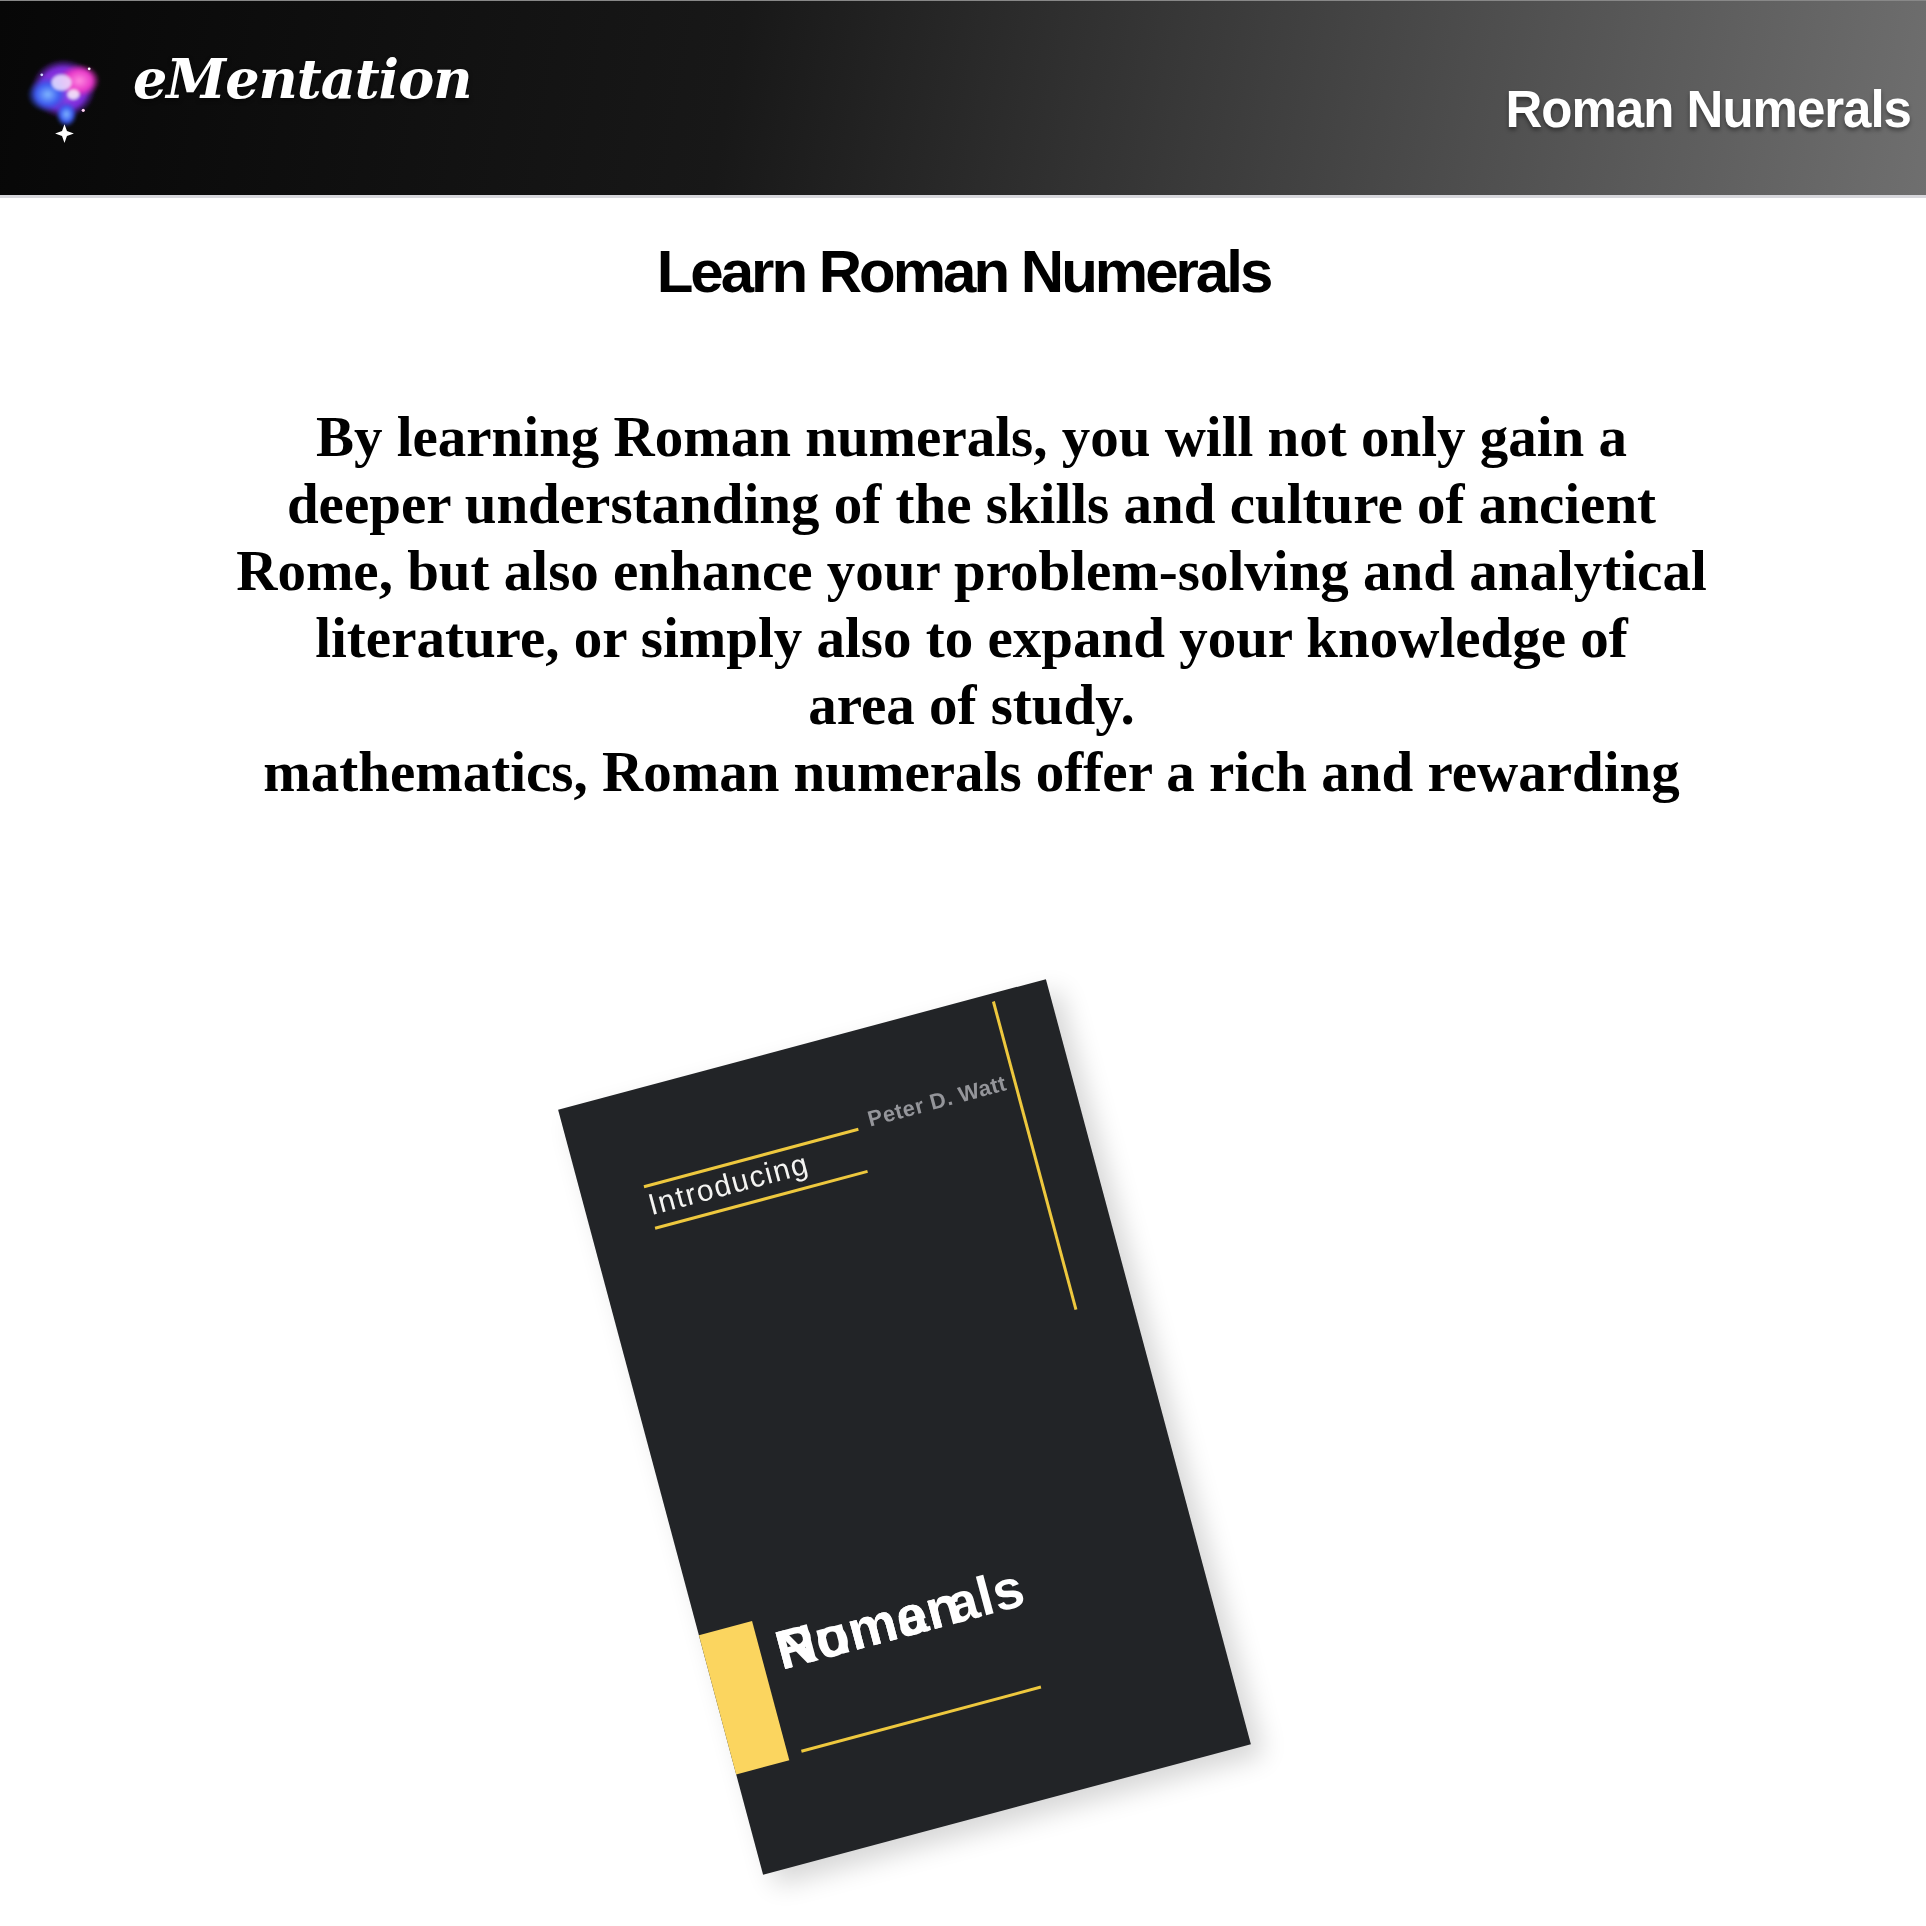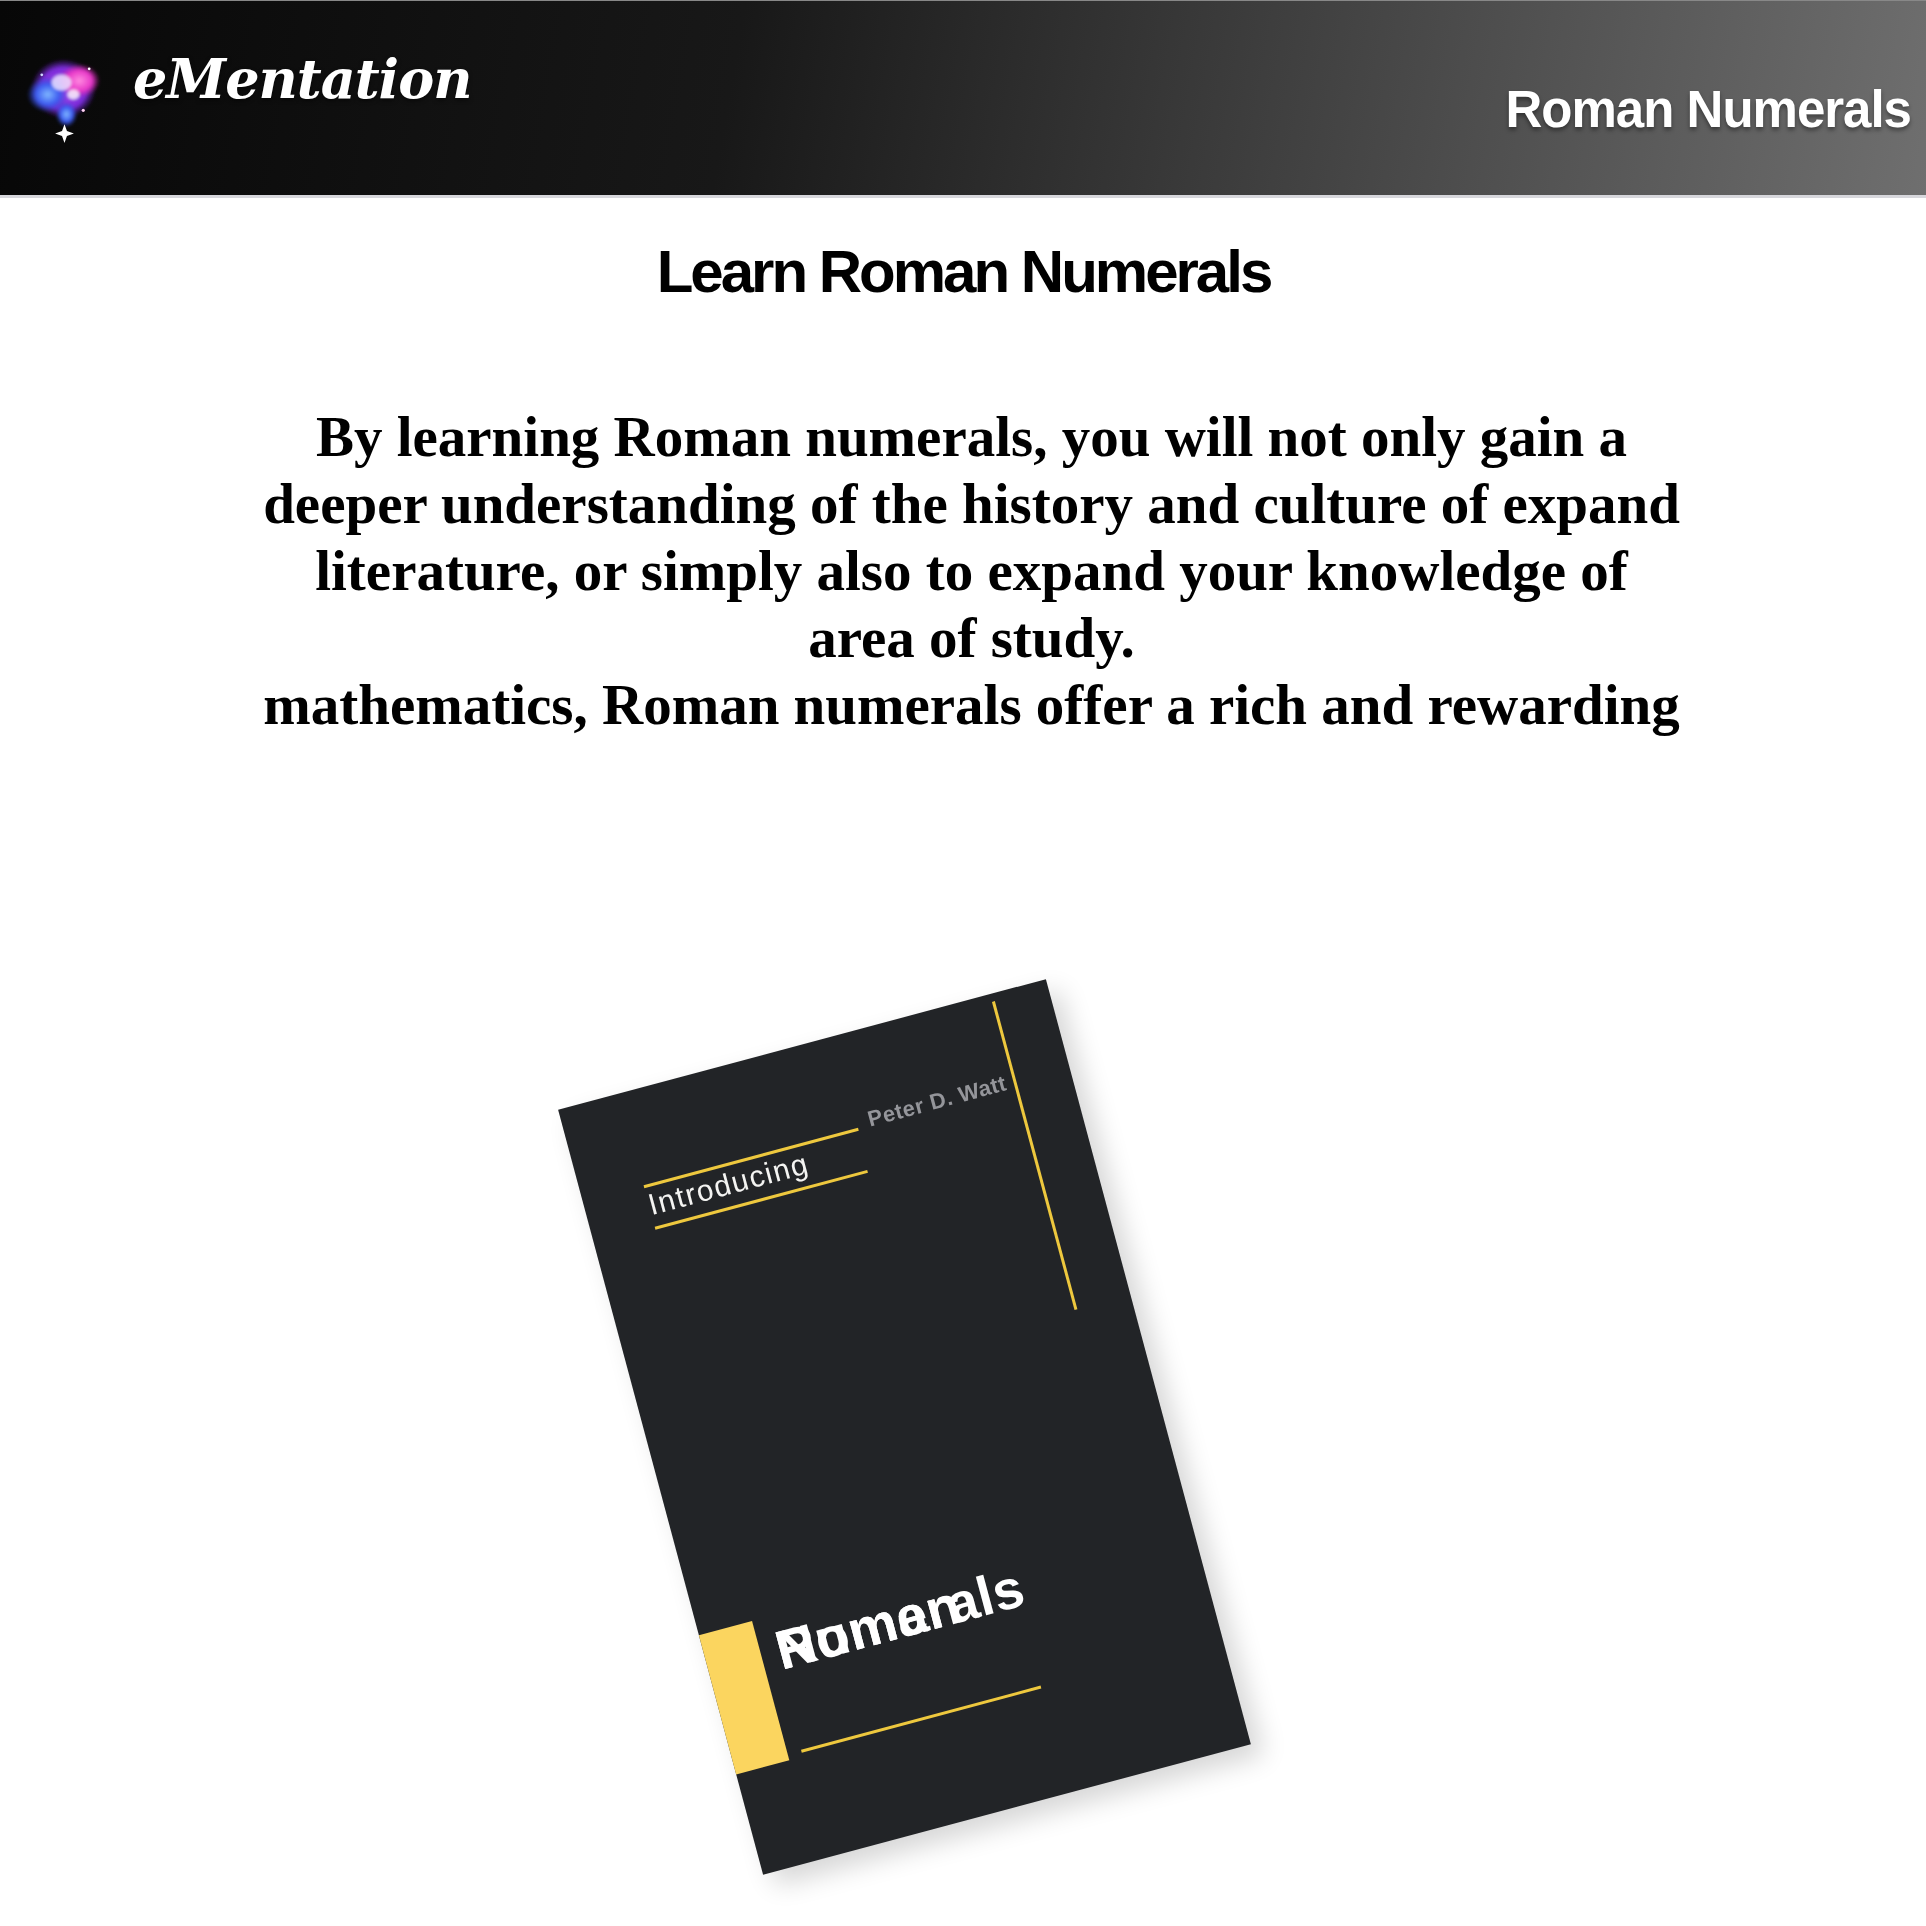--- a/index.html
+++ b/index.html
@@ -114,21 +114,22 @@
       </svg>
       <span class="brand-name">eMentation</span>
     </div>
     <div class="topic">Roman Numerals</div>
   </div>
 
   <h1 class="page-title">Learn Roman Numerals</h1>
 
   <div class="intro">
     <div>By learning Roman numerals, you will not only gain a</div>
-    <div>deeper understanding of the history and culture of expand</div>
+    <div>deeper understanding of the skills and culture of ancient</div>
+    <div>Rome, but also enhance your problem-solving and analytical</div>
     <div>literature, or simply also to expand your knowledge of</div>
     <div>area of study.</div>
     <div>mathematics, Roman numerals offer a rich and rewarding</div>
   </div>
 
   <div class="book">
     <div class="author">Peter D. Watt</div>
     <div class="rule rule-author"></div>
     <div class="kicker">Introducing</div>
     <div class="rule rule-kicker"></div>

